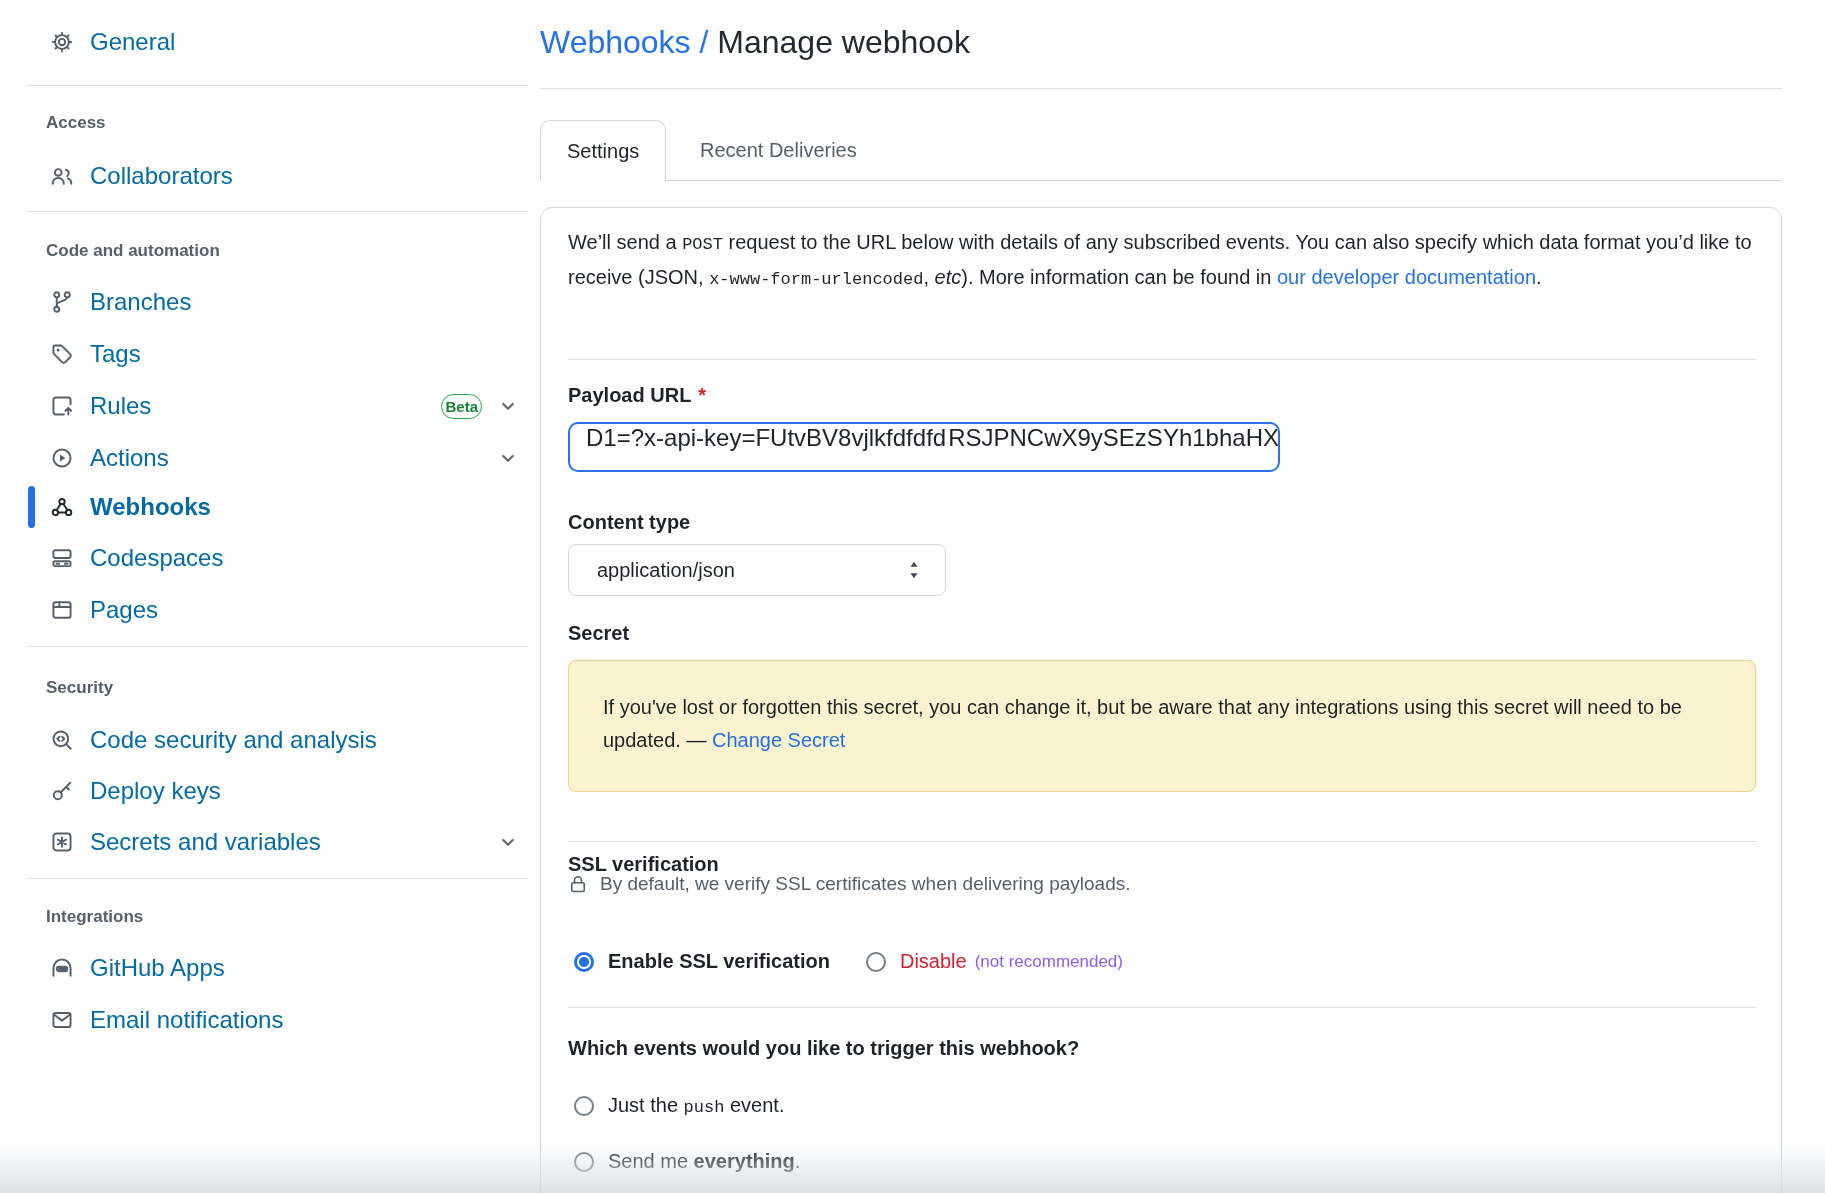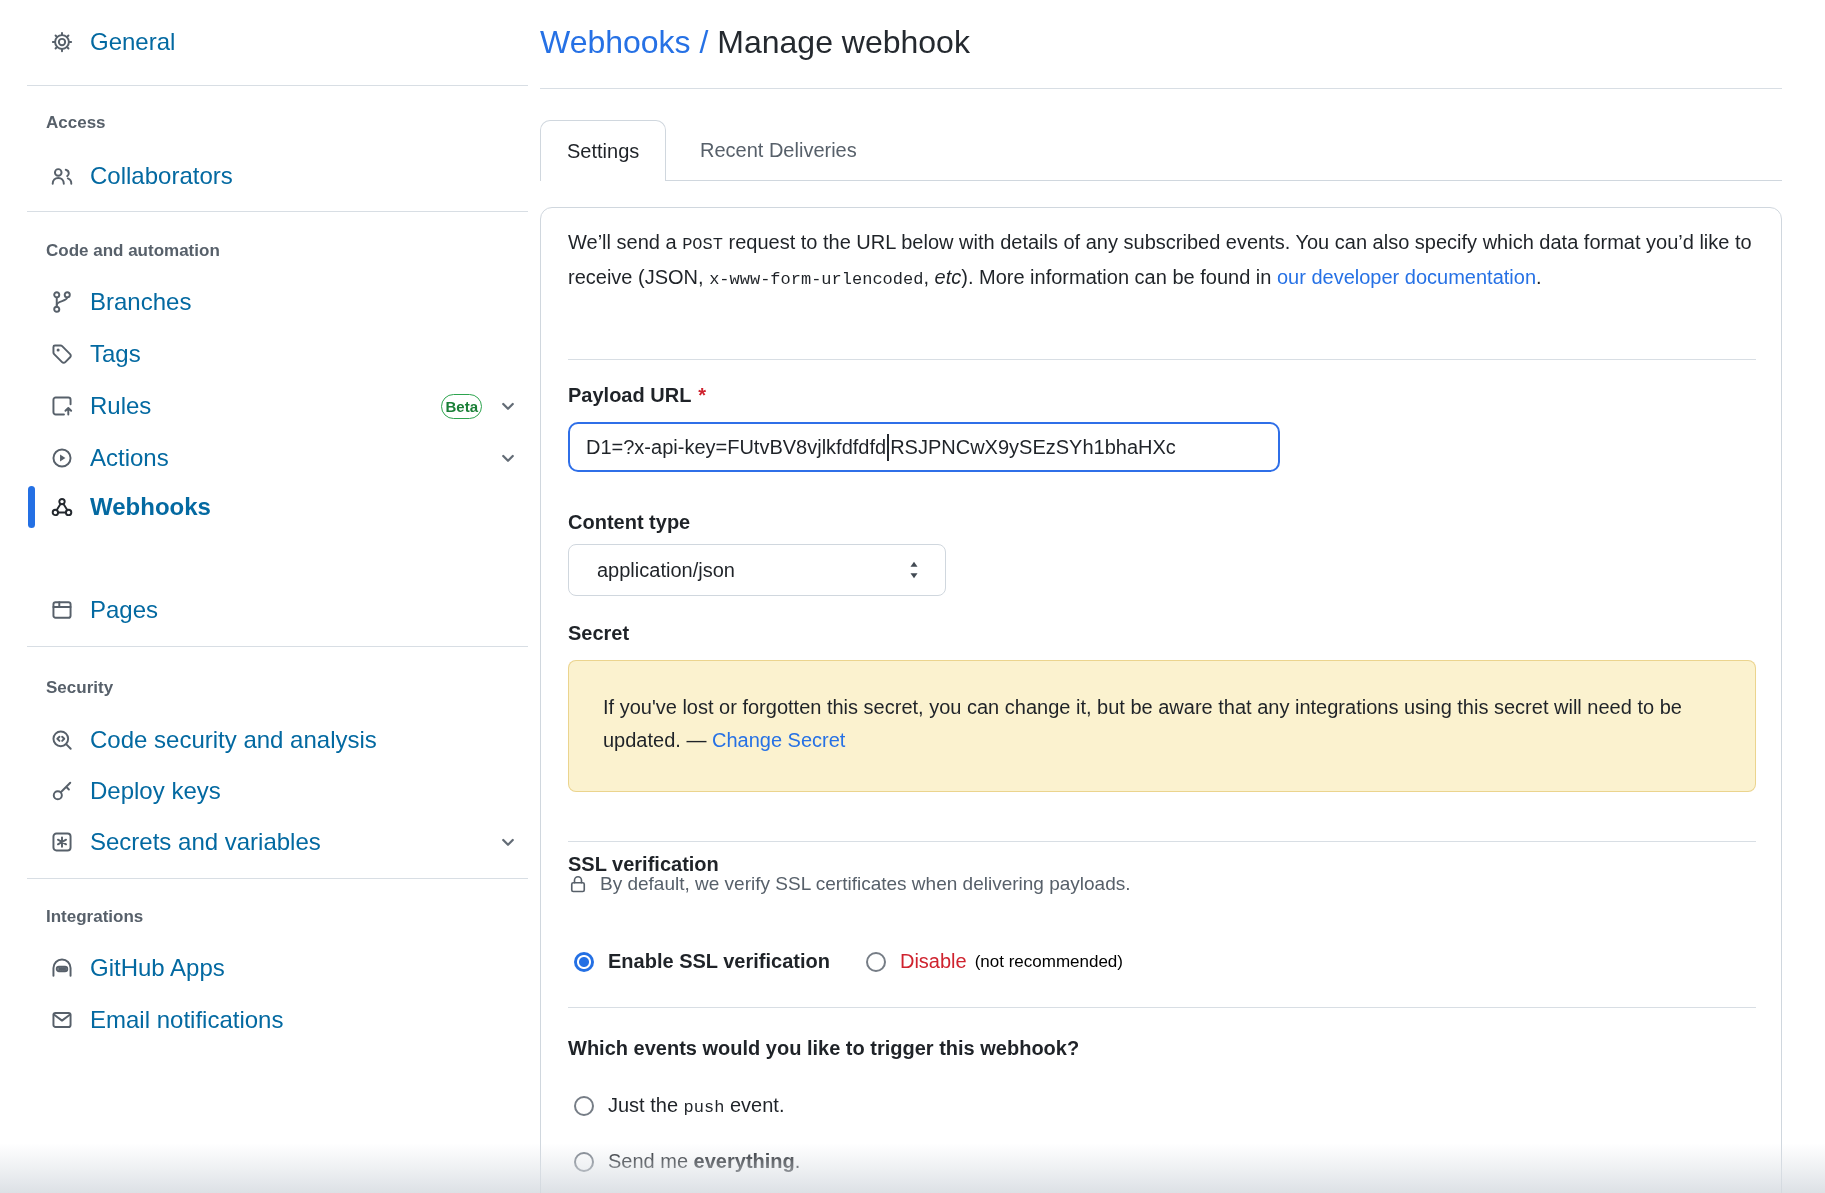--- a/index.html
+++ b/index.html
@@ -39,38 +39,38 @@
   .card > *{position:absolute;}
   .intro{left:27px;top:18px;width:1192px;line-height:33px;font-size:20px;color:#1f2328;}
   .mono{font-family:"Liberation Mono","DejaVu Sans Mono",monospace;font-size:17px;}
   .italic{font-style:italic;}
   a.link{color:#2671e5;text-decoration:none;cursor:pointer;}
   .rule{left:27px;width:1188px;height:1px;background:#d8dee4;}
   .rule1{top:151px;} .rule2{top:633px;} .rule3{top:799px;}
   .fieldlabel{left:27px;font-weight:700;font-size:20px;color:#1f2328;}
   .lab-payload{top:176px;} .lab-ctype{top:303px;} .lab-secret{top:414px;}
   .req{color:#cf222e;margin-left:7px;font-weight:700;}
-  .url-input{left:27px;top:214px;width:712px;height:50px;border:2px solid #2f6fe8;border-radius:10px;box-sizing:border-box;display:flex;align-items:center;padding:0 16px;font-size:20px;color:#1f2328;white-space:nowrap;overflow:hidden;background:#fff;cursor:text;}
+  .url-input{left:27px;top:214px;width:712px;height:50px;border:2px solid #2f6fe8;border-radius:10px;box-sizing:border-box;display:flex;padding:0 16px;font-size:24px;color:#1f2328;white-space:nowrap;overflow:hidden;background:#fff;cursor:text;}
   .caret{display:inline-block;width:2px;height:27px;background:#24292f;margin:0 1px;vertical-align:middle;}
   .select{left:27px;top:336px;width:378px;height:52px;border:1px solid #d0d7de;border-radius:8px;box-sizing:border-box;display:flex;align-items:center;padding:0 22px 0 28px;font-size:20px;color:#1f2328;background:#fff;cursor:pointer;}
   .select .spacer{flex:1;}
   .flash-warn{left:27px;top:452px;width:1188px;height:132px;background:#fbf2cf;border:1px solid rgba(212,167,44,0.4);border-radius:8px;box-sizing:border-box;padding:30px 64px 0 34px;line-height:33px;font-size:20px;color:#1f2328;}
   .sec-heading{left:27px;font-weight:700;font-size:20px;color:#1f2328;}
   .ssl-head{top:645px;} .events-head{top:829px;}
   .ssl-desc{left:27px;top:665px;display:flex;align-items:center;color:#57606a;font-size:19px;}
   .ssl-desc svg{margin-right:12px;}
   .radio-row{left:33px;display:flex;align-items:center;font-size:20px;}
   .ssl-radios{top:742px;}
   .radio{width:20px;height:20px;border-radius:50%;flex:0 0 20px;margin-right:14px;cursor:pointer;box-sizing:border-box;}
   .radio.off{border:2px solid #767d86;background:#fff;}
   .radio.on{background:radial-gradient(circle,#2470e4 0 4.5px,#ffffff 5.5px 6.5px,#2470e4 7.5px 10px);}
   .opt-strong{font-weight:700;color:#1f2328;}
   .gap{width:36px;}
   .danger{color:#cf222e;}
-  .danger-note{color:#000000;font-size:17px;margin-left:8px;}
+  .danger-note{color:#8b5cf6;font-size:17px;margin-left:8px;}
   .evt1{top:886px;} .evt2{top:942px;}
   .opt-label{cursor:pointer;}
   
   .bottom-fade{position:absolute;left:0;right:0;bottom:0;height:50px;pointer-events:none;z-index:40;background:linear-gradient(180deg,rgba(226,229,233,0) 0%,rgba(222,226,231,0.55) 55%,rgba(212,217,223,0.8) 100%);}
 </style>
 </head>
 <body>
 
 <nav class="sidebar">
 
@@ -148,20 +148,28 @@
     <div class="active-bar"></div>
     <svg class="ico oct" viewBox="0 0 16 16">
       <circle cx="8" cy="4.4" r="1.8"></circle>
         <circle cx="3.6" cy="11.6" r="1.8"></circle>
         <circle cx="12.4" cy="11.6" r="1.8"></circle>
       <path d="M7 6 4.4 10.1 M9 6 11.6 10.1 M5.4 11.6H10.6"></path>
     </svg>
     <span class="lbl">Webhooks</span>
   </div>
 
+  <div class="nav-row" style="top:536px">
+    <svg class="ico oct" viewBox="0 0 16 16">
+      <rect x="2.3" y="2.8" width="11.4" height="5.2" rx="1.2"></rect>
+      <rect x="2.3" y="10.2" width="11.4" height="3.2" rx="1.2"></rect>
+      <path d="M4.4 11.8H6.1 M9.9 11.8H11.6"></path>
+    </svg>
+    <span class="lbl">Codespaces</span>
+  </div>
 
   <div class="nav-row" style="top:588px">
     <svg class="ico oct" viewBox="0 0 16 16">
       <rect x="2.3" y="2.8" width="11.4" height="10.4" rx="1.4"></rect>
       <path d="M2.3 6H13.7 M6.2 2.8V6"></path>
     </svg>
     <span class="lbl">Pages</span>
   </div>
 
   <div class="side-divider" style="top:646px"></div>

